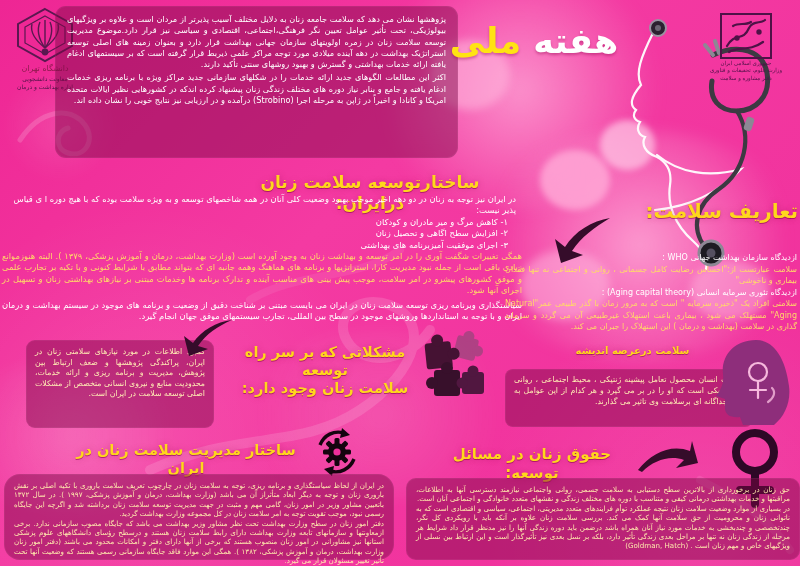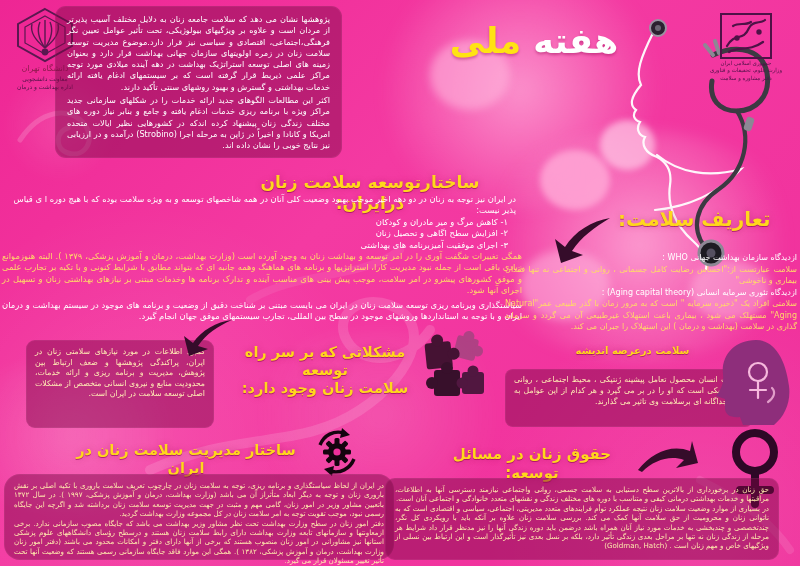--- a/index.html
+++ b/index.html
@@ -72,21 +72,21 @@
           <path d="M35 42 L35 14"></path>
         </g>
         <circle cx="35" cy="46" r="2.4" fill="#5a1850"></circle>
       </g>
     </svg>
     <div class="small-caption" style="font-size:8px;color:#8d1b4e;">دانشگاه تهران</div>
     <div class="small-caption" style="font-size:6px;">معاونت دانشجویی</div>
     <div class="small-caption" style="font-size:6px;">اداره بهداشت و درمان</div>
   </div>
 
-  <div class="box" style="left:55px;top:6px;width:287px;height:152px;padding:8px 12px;box-sizing:border-box;">
+  <div class="box" style="left:55px;top:6px;width:403px;height:152px;padding:8px 12px;box-sizing:border-box;">
     <div class="txt txt-white" style="font-size:8.2px;line-height:11.3px;">پژوهشها نشان می دهد که سلامت جامعه زنان به دلایل مختلف آسیب پذیرتر از مردان است و علاوه بر ویژگیهای بیولوژیکی، تحت تأثیر عوامل تعیین نگر فرهنگی،اجتماعی، اقتصادی و سیاسی نیز قرار دارد.موضوع مدیریت توسعه سلامت زنان در زمره اولویتهای سازمان جهانی بهداشت قرار دارد و بعنوان زمینه های اصلی توسعه استراتژیک بهداشت در دهه آینده میلادی مورد توجه مراکز علمی ذیربط قرار گرفته است که بر سیستمهای ادغام یافته ارائه خدمات بهداشتی و گسترش و بهبود روشهای سنتی تأکید دارند.</div>
     <div class="txt txt-white" style="font-size:8.2px;line-height:11.3px;margin-top:2px;">اکثر این مطالعات الگوهای جدید ارائه خدمات را در شکلهای سازمانی جدید مراکز ویژه با برنامه ریزی خدمات ادغام یافته و جامع و بنابر نیاز دوره های مختلف زندگی زنان پیشنهاد کرده اندکه در کشورهایی نظیر ایالات متحده امریکا و کانادا و اخیراً در ژاپن به مرحله اجرا (Strobino) درآمده و در ارزیابی نیز نتایج خوبی را نشان داده اند.</div>
   </div>
 
   <div class="title-wrap">
     <div class="title-l1">
       <span class="w">هفته</span>
       <span class="y">ملی</span>
     </div>
   </div>
@@ -130,21 +130,21 @@
     <div class="txt txt-white" style="font-size:8.4px;line-height:11.4px;text-align:right;padding-right:14px;">۱- کاهش مرگ و میر مادران و کودکان</div>
     <div class="txt txt-white" style="font-size:8.4px;line-height:11.4px;text-align:right;padding-right:14px;">۲- افزایش سطح اگاهی و تحصیل زنان</div>
     <div class="txt txt-white" style="font-size:8.4px;line-height:11.4px;text-align:right;padding-right:14px;">۳- اجرای موفقیت آمیزبرنامه های بهداشتی</div>
     <div class="txt txt-yellow" style="font-size:8.4px;line-height:11.4px;">همگی تغییرات شگفت آوری را در امر توسعه و بهداشت زنان به وجود آورده است (وزارت بهداشت، درمان و آموزش پزشکی، ۱۳۷۹ ). البته هنوزموانع زیادی باقی است از جمله نبود مدیریت کارا، استراتژیها و برنامه های هماهنگ وهمه جانبه ای که بتواند مطابق با شرایط کنونی و با تکیه بر تجارب علمی و موفق کشورهای پیشرو در امر سلامت، موجب پیش بینی های مناسب آینده و تدارک برنامه ها وخدمات مبتنی بر نیازهای بهداشتی زنان و تسهیل در اجرای آنها شود.</div>
     <div class="txt txt-white" style="font-size:8.4px;line-height:11.4px;margin-top:3px;">سیاستگذاری وبرنامه ریزی توسعه سلامت زنان در ایران می بایست مبتنی بر شناخت دقیق از وضعیت و برنامه های موجود در سیستم بهداشت و درمان ایران و با توجه به استانداردها وروشهای موجود در سطح بین المللی، تجارب سیستمهای موفق جهان انجام گیرد.</div>
   </div>
 
   <svg class="abs" width="60" height="50" viewBox="0 0 60 50" style="left:552px;top:216px;">
     <path d="M58 2 C 40 5 23 15 13 31 L 3 23 L 9 47 L 31 39 L 20 35 C 29 21 43 11 58 2 Z" fill="#350c2a"></path>
   </svg>
-  <div class="h-yellow" style="left:618px;top:207px;width:180px;font-size:20px;text-align:left;">تعاریف سلامت:</div>
+  <div class="h-yellow" style="left:618px;top:199px;width:180px;font-size:20px;text-align:right;">تعاریف سلامت:</div>
   <div class="abs txt" style="left:505px;top:252px;width:292px;font-size:8px;line-height:11.5px;text-align:right;">
     <div class="txt-white">ازدیدگاه سازمان بهداشت جهانی WHO :</div>
     <div class="txt-yellow" style="text-align:justify;">سلامت عبارتست از:"احساس رضایت کامل جسمانی ، روانی و اجتماعی نه تنها فقدان بیماری و ناخوشی"</div>
     <div class="txt-white">ازدیدگاه تئوری سرمایه انسانی (Aging capital theory) :</div>
     <div class="txt-yellow" style="text-align:justify;">سلامتی افراد یک "ذخیره سرمایه " است که به مرور زمان با گذر طبیعی عمر"Natural Aging" مستهلک می شود ، بیماری باعث استهلاک غیرطبیعی آن می گردد و سرمایه گذاری در سلامت (بهداشت و درمان ) این استهلاک را جبران می کند.</div>
   </div>
 
   <div class="h-yellow" style="left:550px;top:345px;width:165px;font-size:10px;text-align:center;">سلامت درعرصه اندیشه</div>
   <div class="box" style="left:505px;top:369px;width:248px;height:58px;padding:6px 9px;box-sizing:border-box;border-radius:8px;">
     <div class="txt txt-cream" style="font-size:7.8px;line-height:10.8px;">سلامت انسان محصول تعامل پیشینه ژنتیکی ، محیط اجتماعی ، روانی واکولوژیکی است که او را در بر می گیرد و هر کدام از این عوامل به طور جداگانه ای برسلامت وی تاثیر می گذارند.</div>
@@ -222,18 +222,18 @@
   <div class="h-yellow" style="left:428px;top:445px;width:208px;font-size:15px;text-align:center;">حقوق زنان در مسائل توسعه:</div>
   <svg class="abs" width="64" height="36" viewBox="0 0 64 36" style="left:636px;top:438px;">
     <path d="M2 32 C 16 14 36 6 54 13 L 56 3 L 62 25 L 40 30 L 48 22 C 34 17 18 22 6 34 Z" fill="#350c2a"></path>
   </svg>
   <svg class="abs" width="78" height="84" viewBox="0 0 78 84" style="left:716px;top:426px;">
     <g fill="none" stroke="#2e0826" stroke-width="8" stroke-linecap="round">
       <circle cx="39" cy="26" r="19"></circle>
       <path d="M39 45 L39 78 M24 64 L54 64"></path>
     </g>
   </svg>
-  <div class="box" style="left:385px;top:478px;width:394px;height:82px;padding:7px 10px;box-sizing:border-box;border-radius:10px;">
+  <div class="box" style="left:406px;top:478px;width:394px;height:82px;padding:7px 10px;box-sizing:border-box;border-radius:10px;">
     <div class="txt" style="font-size:7.1px;line-height:9.4px;color:#ffe9ad;">حق زنان در برخورداری از بالاترین سطح دستیابی به سلامت جسمی، روانی واجتماعی نیازمند دسترسی آنها به اطلاعات، مراقبتها و خدمات بهداشتی درمانی کیفی و متناسب با دوره های مختلف زندگی و نقشهای متعدد خانوادگی و اجتماعی آنان است.</div>
     <div class="txt" style="font-size:7.1px;line-height:9.4px;color:#ffe9ad;">در بسیاری از موارد وضعیت سلامت زنان نتیجه عملکرد توأم فرایندهای متعدد مدیریتی، اجتماعی، سیاسی و اقتصادی است که به ناتوانی زنان و محرومیت از حق سلامت آنها کمک می کند. بررسی سلامت زنان علاوه بر آنکه باید با رویکردی کل نگر، چندتخصصی و چندبخشی به خدمات مورد نیاز آنان همراه باشد درضمن باید دوره زندگی آنها را نیز مدنظر قرار داد شرایط هر مرحله از زندگی زنان نه تنها بر مراحل بعدی زندگی تأثیر دارد، بلکه بر نسل بعدی نیز تأثیرگذار است و این ارتباط بین نسلی از ویژگیهای خاص و مهم زنان است . (Goldman, Hatch)</div>
   </div>
 
 </div>
 
 </body></html>

